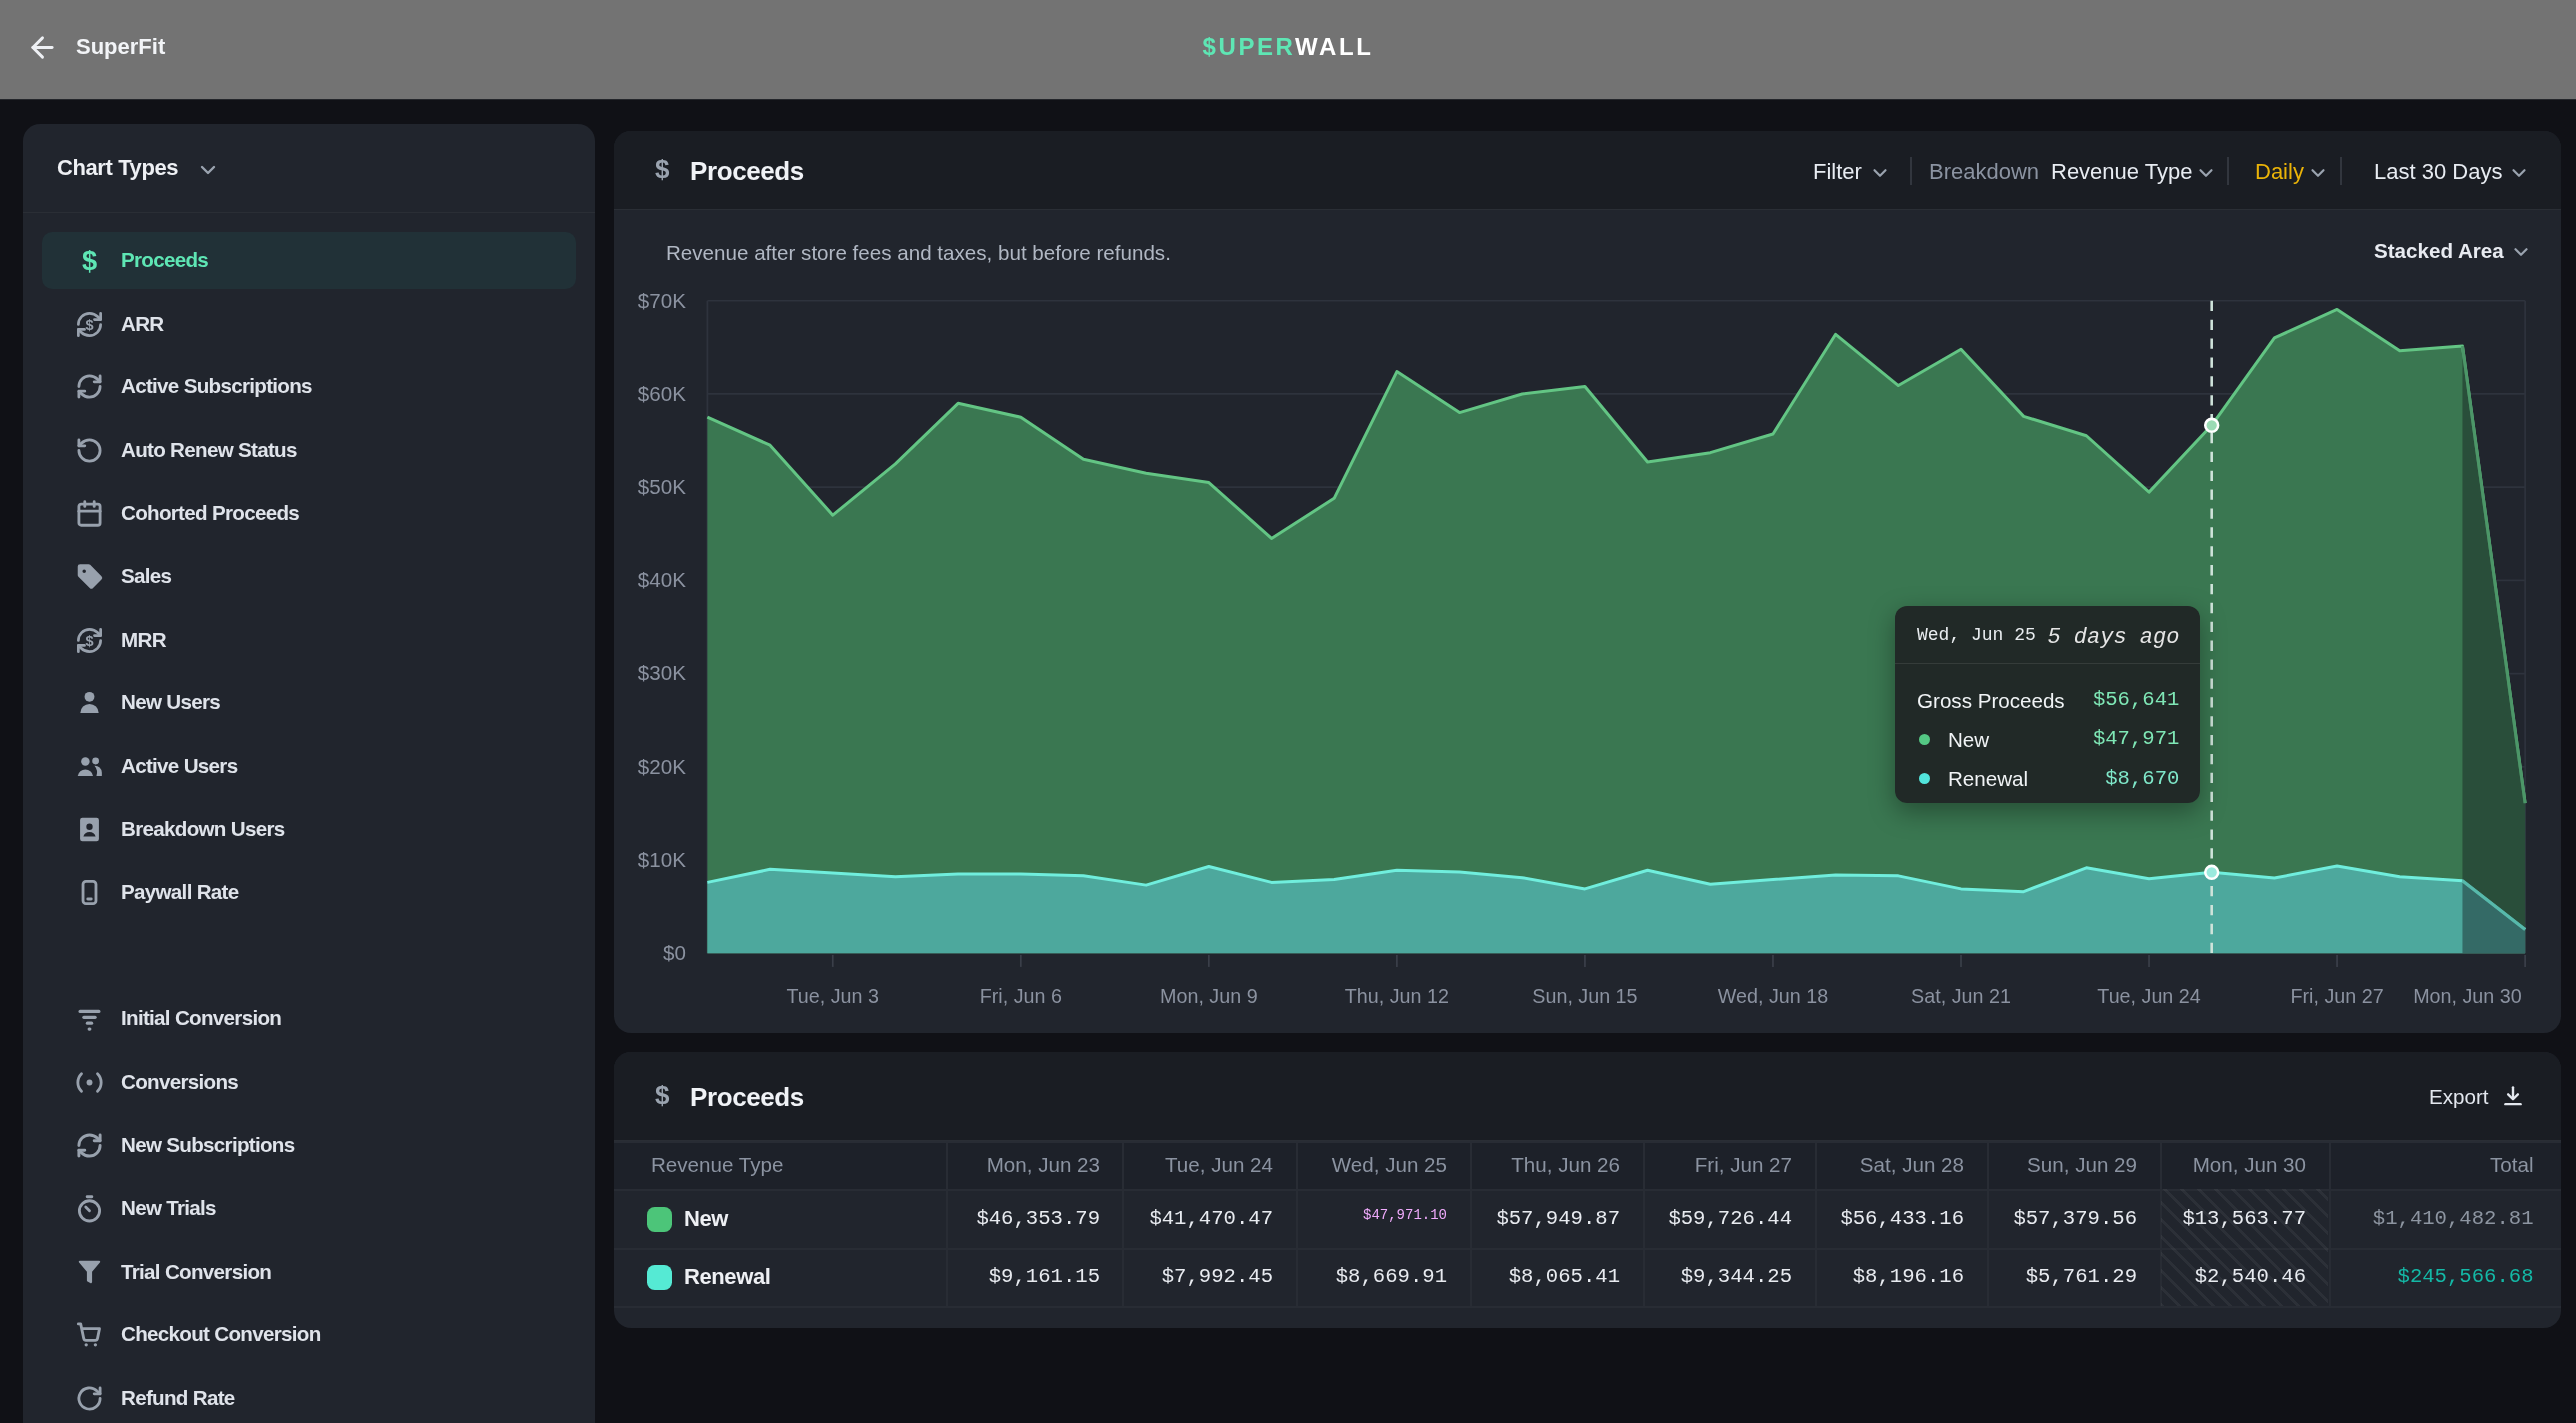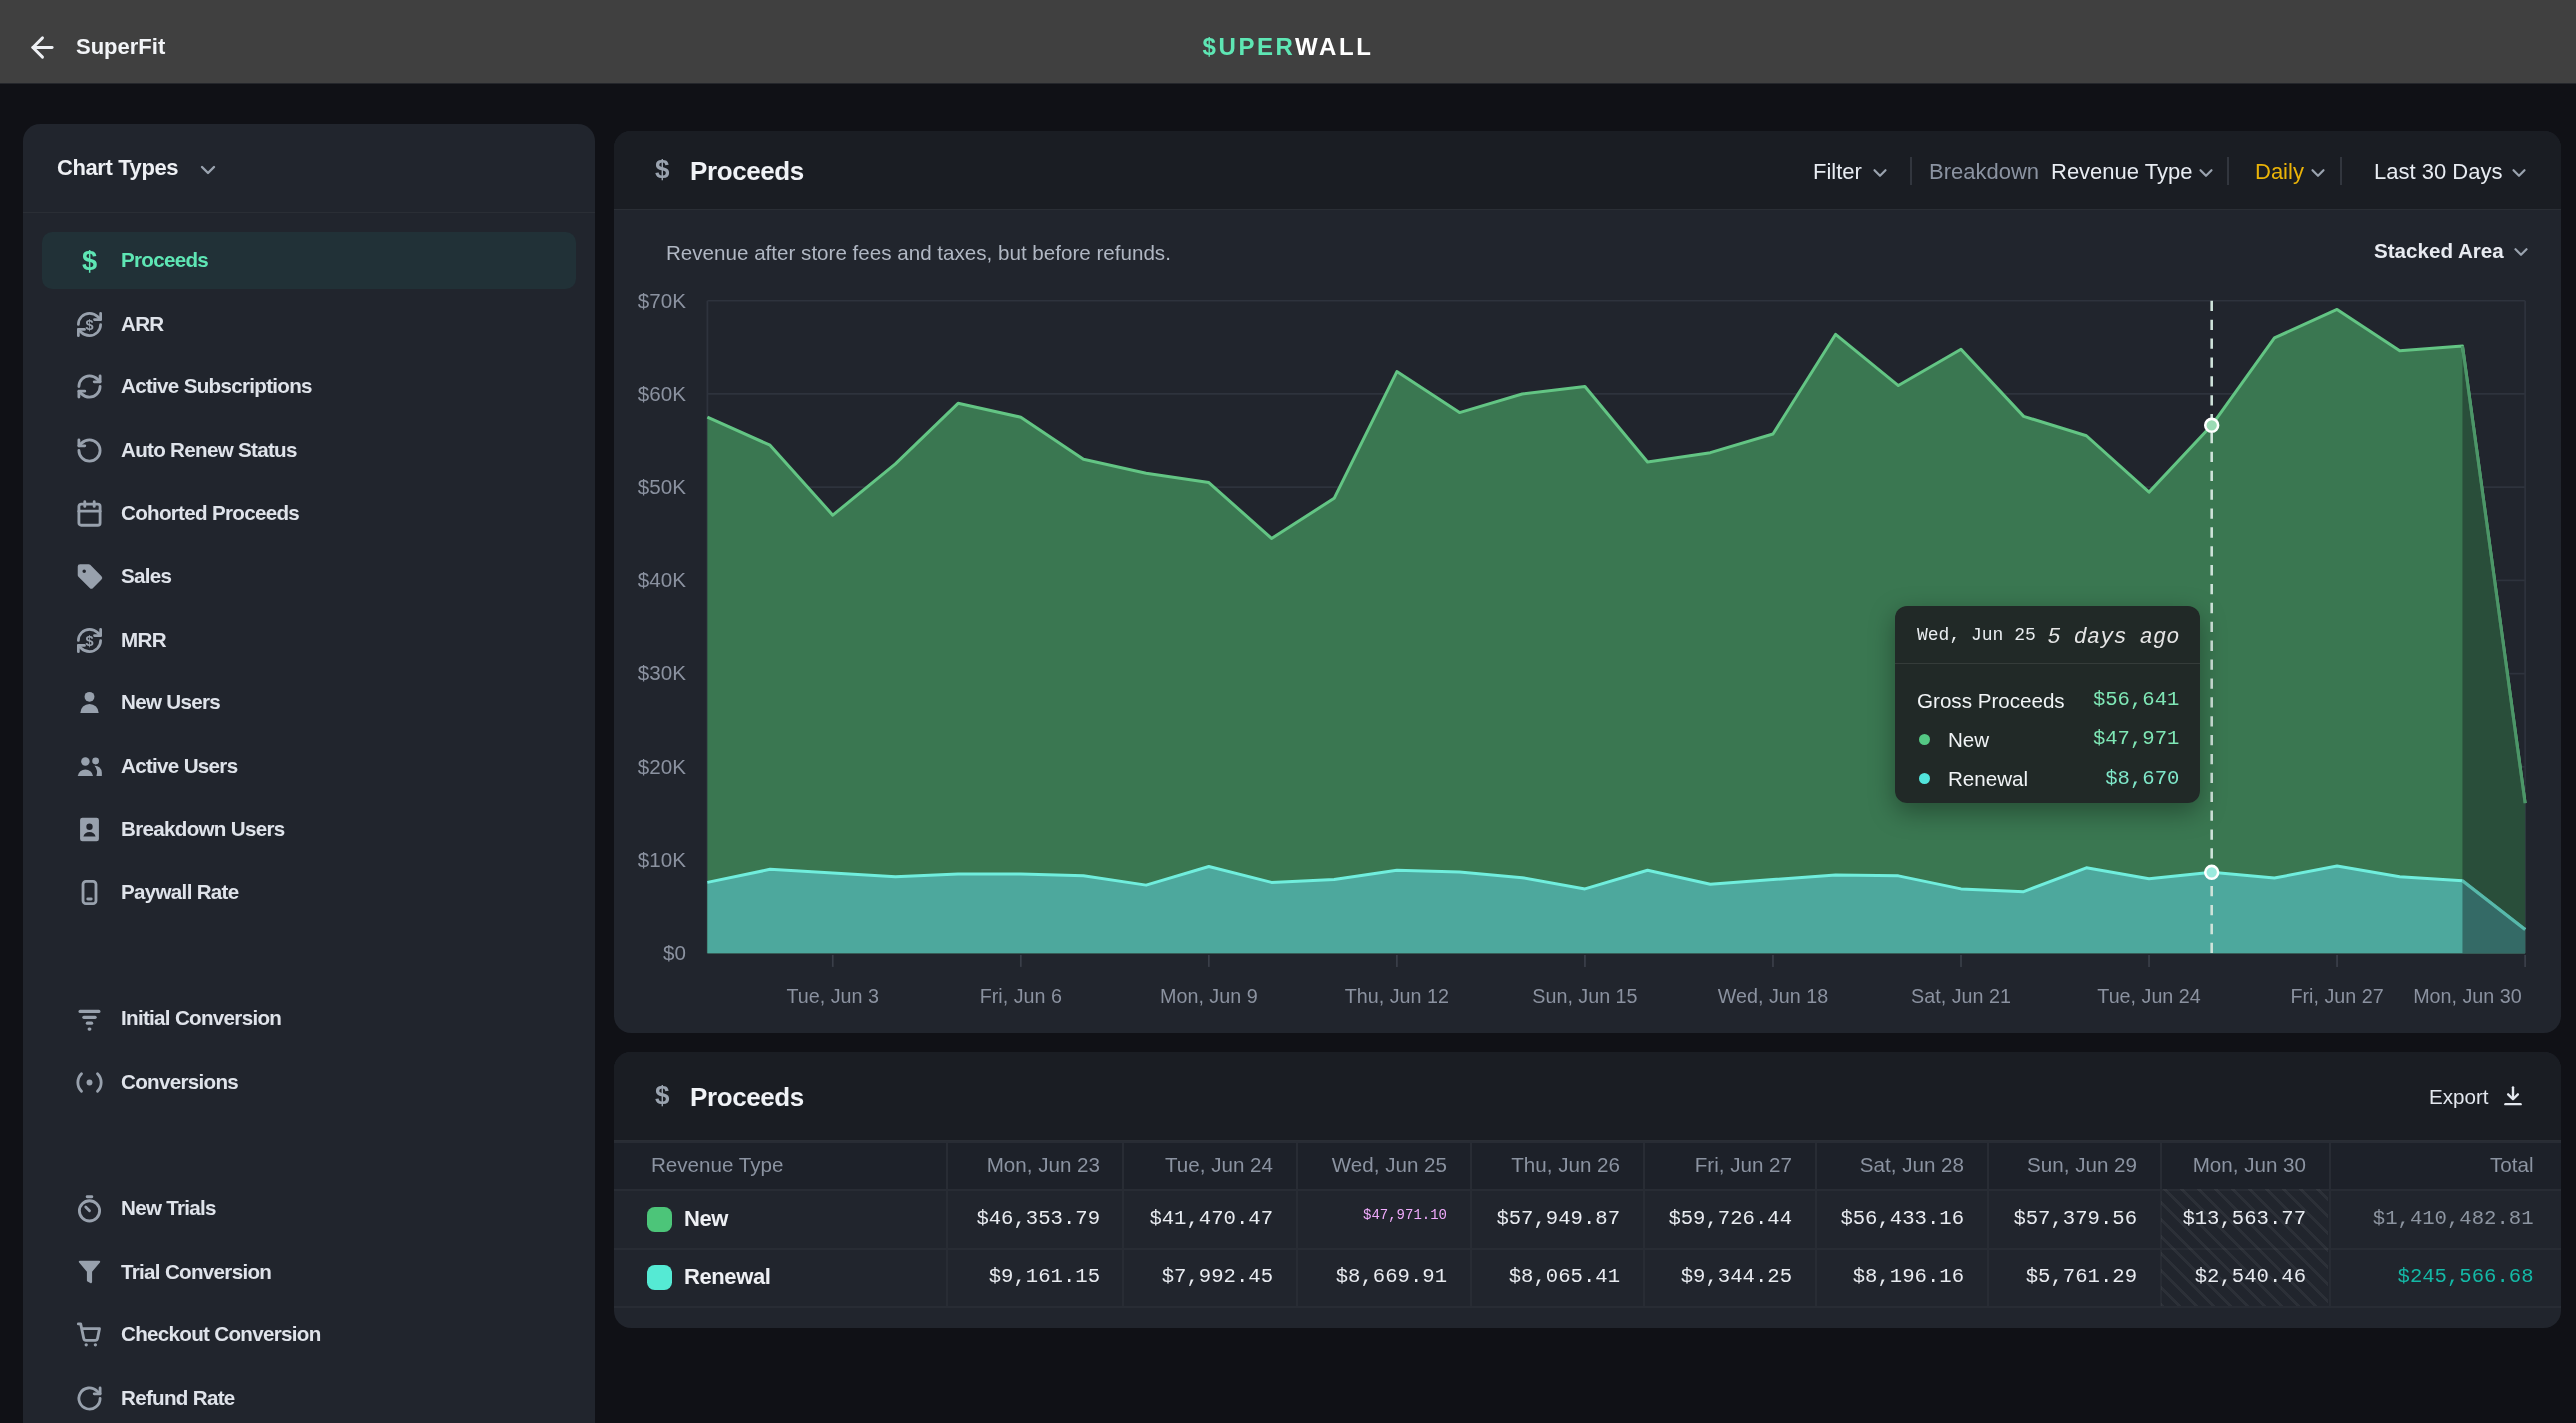--- a/index.html
+++ b/index.html
@@ -1,20 +1,20 @@
 <!DOCTYPE html>
 <html style="font-size:13.7px"><head>
 <meta charset="utf-8">
 <style>
   * { margin:0; padding:0; box-sizing:border-box; }
   html,body { width:2576px; height:1424px; overflow:hidden; }
   body { background:#101116; font-family:"Liberation Sans", sans-serif; color:#e7eaf0; position:relative; }
   .mono { font-family:"Liberation Mono", monospace; }
 
-  #topbar { position:absolute; left:0; top:0; width:2576px; height:84px; background:#404040; border-bottom:1.7px solid #24262b; }
+  #topbar { position:absolute; left:0; top:0; width:2576px; height:100px; background:#737373; border-bottom:1.7px solid #24262b; }
   #backarrow { position:absolute; left:26px; top:31px; }
   #appname { position:absolute; left:76px; top:34px; font-size:22px; font-weight:bold; color:#f2f4f7; }
   #logo { position:absolute; left:0; top:33px; width:2576px; text-align:center; font-size:24px; font-weight:bold; letter-spacing:2.6px; color:#fff; }
   #logo .mint { color:#5ee6b4; }
 
   .card { position:absolute; background:#21252d; border-radius:17px; }
   .cardhead { position:absolute; left:0; top:0; width:100%; background:#1a1d23; border-bottom:1.7px solid #2a2e35; border-radius:17px 17px 0 0; }
 
   #sidebar { left:23px; top:124px; width:572px; height:1340px; }
   #sbtitle { position:absolute; left:34px; top:31px; font-size:22px; font-weight:bold; letter-spacing:-0.4px; color:#eef0f4; }
@@ -201,20 +201,33 @@
       <svg class="ic" width="29" height="29" viewBox="0 0 34 34">
         <g transform="translate(17,17) scale(1.38) translate(-12,-12)">
           <g fill="none" stroke="#98a1ad" stroke-width="2.4" stroke-linecap="round" stroke-linejoin="round">
             <path d="M5.2 4.5a10.6 10.6 0 0 0 0 15"></path>
             <path d="M18.8 4.5a10.6 10.6 0 0 1 0 15"></path>
           </g>
           <circle cx="12" cy="12" r="2.5" fill="#98a1ad"></circle>
         </g>
       </svg>
       <div class="lbl">Conversions</div>
+    </div>
+<div class="item" style="top:993px;">
+      <svg class="ic" width="29" height="29" viewBox="0 0 34 34">
+        <g transform="translate(17,17) scale(1.38) translate(-12,-12)">
+          <g fill="none" stroke="#98a1ad" stroke-width="2.5" stroke-linecap="round" stroke-linejoin="round">
+            <path d="M3 12a9 9 0 0 1 9-9 9.75 9.75 0 0 1 6.74 2.74L21 8"></path>
+            <path d="M21 3v5h-5"></path>
+            <path d="M21 12a9 9 0 0 1-9 9 9.75 9.75 0 0 1-6.74-2.74L3 16"></path>
+            <path d="M8 16H3v5"></path>
+          </g>
+        </g>
+      </svg>
+      <div class="lbl">New Subscriptions</div>
     </div>
 <div class="item" style="top:1056px;">
       <svg class="ic" width="29" height="29" viewBox="0 0 34 34">
         <g transform="translate(17,17) scale(1.38) translate(-12,-12)">
           <g fill="none" stroke="#98a1ad" stroke-width="2.4" stroke-linecap="round" stroke-linejoin="round">
             <path d="M10 2h4"></path>
             <path d="M12 14 8.8 10.8"></path>
             <circle cx="12" cy="14" r="8.6"></circle>
           </g>
         </g>

